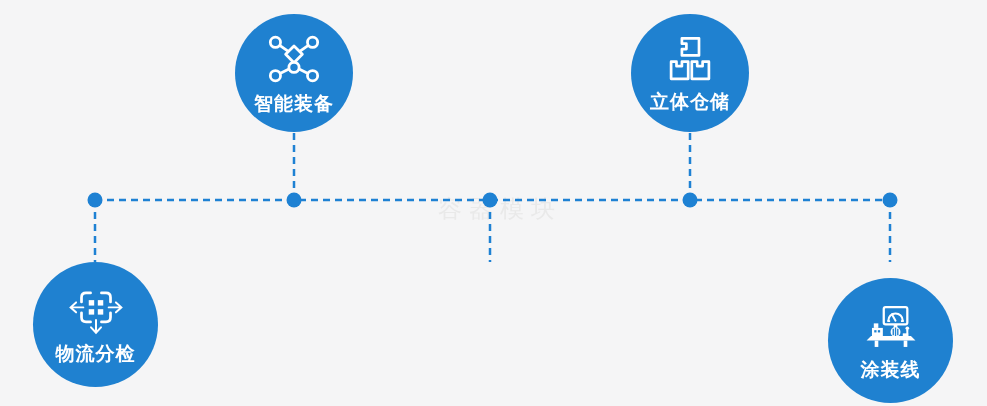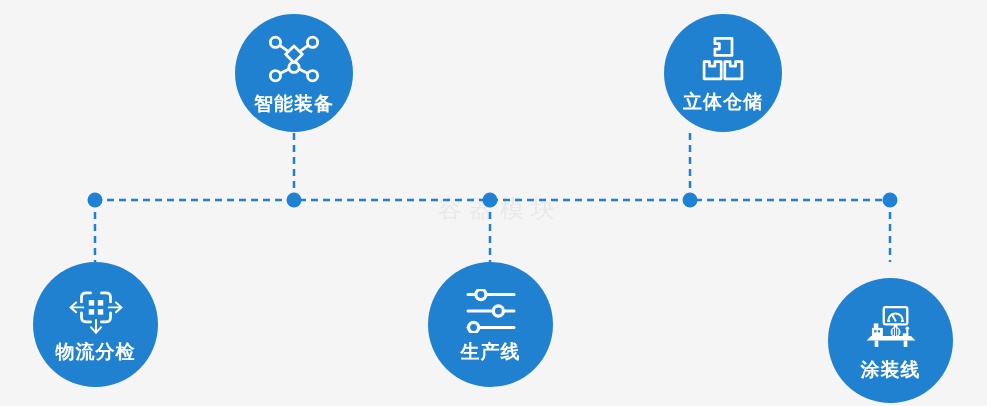--- a/index.html
+++ b/index.html
@@ -19,22 +19,22 @@
   .dash{stroke:var(--line); stroke-width:2.5; fill:none; stroke-dasharray:7 5;}
   .dot{fill:var(--line);}
   .node{
     position:absolute; z-index:2; border-radius:50%; background:var(--blue);
     display:flex; flex-direction:column; align-items:center; justify-content:center;
     gap:9px; cursor:pointer;
   }
   .node-top{width:118px; height:118px;}
   .node-bottom{width:125px; height:125px;}
   .n-smart{left:235px; top:14px;}
-  .n-warehouse{left:664px; top:14px;text-align:center;}
-  .n-logistics{left:33px; top:262px;font-family:Liberation Mono, monospace;}
+  .n-warehouse{left:631px; top:14px;text-align:center;}
+  .n-logistics{left:33px; top:262px;}
   .n-production{left:428px; top:262px;}
   .n-painting{left:828px; top:278px;}
   .node-label{
     color:var(--label); font-size:19px; font-weight:700; letter-spacing:1px;
     line-height:1; white-space:nowrap;
   }
   .icon{display:block;}
   .icon .s{stroke:#fff; stroke-width:3; fill:none; stroke-linecap:round; stroke-linejoin:round;}
   .icon .s2{stroke:#fff; stroke-width:2.2; fill:none; stroke-linecap:round;}
   .icon .f{fill:#fff; stroke:none;}
@@ -98,31 +98,20 @@
       <rect class="f" x="34" y="14" width="6" height="6"></rect>
       <rect class="f" x="24" y="24" width="6" height="6"></rect>
       <rect class="f" x="34" y="24" width="6" height="6"></rect>
       <path class="s2" d="M18,22 H5 M10,16.5 L4,22 L10,27.5"></path>
       <path class="s2" d="M46,22 H59 M54,16.5 L60,22 L54,27.5"></path>
       <path class="s2" d="M32,36 V49 M26.5,44 L32,50 L37.5,44"></path>
     </svg>
     <div class="node-label">物流分检</div>
   </div>
 
-  <div class="node node-bottom n-production">
-    <svg class="icon" width="52" height="44" viewBox="0 0 56 48">
-      <line class="s" style="stroke-width:3.5" x1="3" y1="6" x2="53" y2="6"></line>
-      <line class="s" style="stroke-width:3.5" x1="3" y1="24" x2="53" y2="24"></line>
-      <line class="s" style="stroke-width:3.5" x1="3" y1="42" x2="53" y2="42"></line>
-      <circle class="m" style="stroke-width:3.5" cx="17" cy="6" r="5.5"></circle>
-      <circle class="m" style="stroke-width:3.5" cx="36" cy="24" r="5.5"></circle>
-      <circle class="m" style="stroke-width:3.5" cx="9" cy="42" r="5.5"></circle>
-    </svg>
-    <div class="node-label">生产线</div>
-  </div>
 
   <div class="node node-bottom n-painting">
     <svg class="icon" width="58" height="48" viewBox="0 0 64 52">
       <rect class="s" style="stroke-width:2.5" x="24" y="4" width="26" height="19" rx="2"></rect>
       <path class="s2" d="M29,19 A8,8 0 0 1 45,19"></path>
       <line class="s2" x1="37" y1="19" x2="33" y2="12"></line>
       <rect class="f" x="28" y="18.5" width="3" height="2"></rect>
       <rect class="f" x="43" y="18.5" width="3" height="2"></rect>
       <rect class="f" x="35" y="23" width="4" height="4"></rect>
       <circle class="f" cx="37" cy="31.5" r="5.5"></circle>

